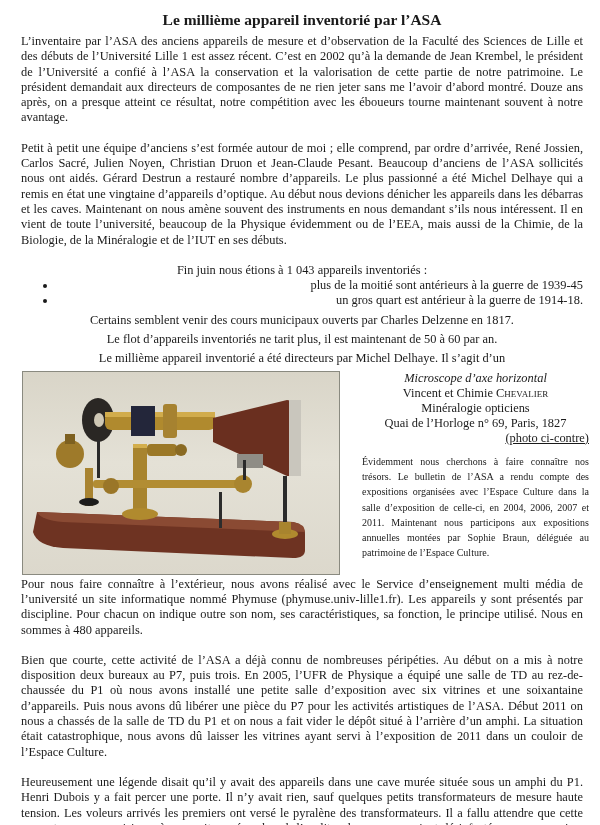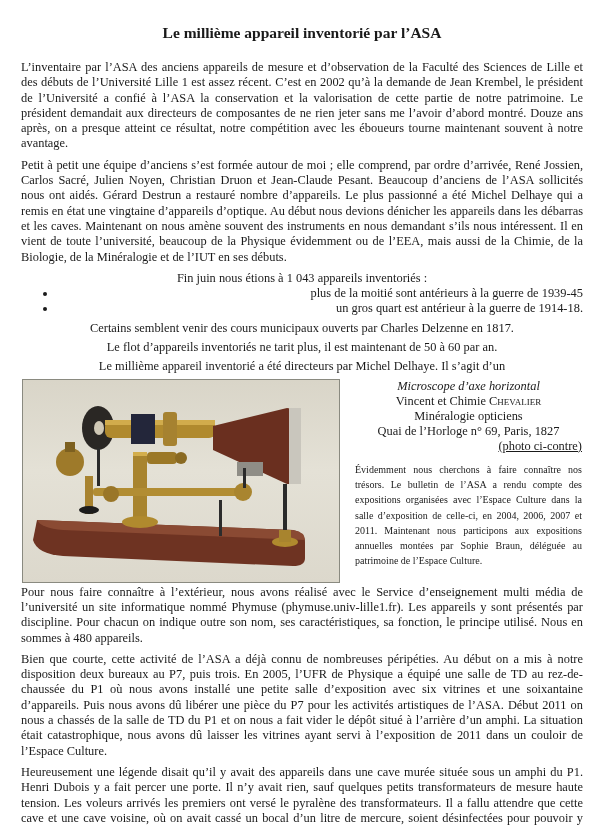--- a/index.html
+++ b/index.html
@@ -5,42 +5,42 @@
   html, body { margin: 0; padding: 0; background: #ffffff; }
   body {
     width: 600px; height: 825px; overflow: hidden; position: relative;
     font-family: "Liberation Serif", "DejaVu Serif", serif;
     color: #1a1a1a;
     font-size: 12.4px;
     line-height: 15.3px;
   }
   .page { position: absolute; left: 21px; top: 0; width: 562px; }
   h1 {
-    margin: 17px; padding-top: 6px;
+    margin: 4px; padding-top: 6px;
     font-size: 15.5px; line-height: 20px; font-weight: bold;
     text-align: center;
     font-family: "Liberation Serif", serif;
   }
   p { margin: 0; text-align: justify; }
-  .gap { margin-top: 6px; }
+  .gap { margin-top: 15px; }
   .gap-sm { margin-top: 4px; }
   ul { margin: 0; padding-left: 36px; }
   ul li { margin: 0; padding-left: 8px; list-style: disc; text-align: right; }
   .left-line { text-align: center; }
 
   .figure-row { position: relative; height: 206px; margin-top: 4px; }
   .photo {
     position: absolute; left: 1px; top: 0;
     width: 316px; height: 202px;
     border: 1px solid #8a8a80;
     background: linear-gradient(180deg, #d9d5c8 0%, #e4e1d6 45%, #dcd8cc 100%);
     overflow: hidden;
   }
   .photo svg { position: absolute; left: 0; top: 0; }
-  .side-col { position: absolute; left: 334px; top: 0; width: 227px; }
+  .side-col { position: absolute; left: 341px; top: 0; width: 227px; }
   .caption { text-align: center; line-height: 15px; }
   .caption .title { font-style: italic; }
   .caption .sc { font-variant: small-caps; }
   .caption .link { text-decoration: underline; text-align: right; }
   .side-text { margin-top: 8px; text-align: justify; font-size: 10px; line-height: 15.3px; }
 </style>
 </head>
 <body>
 
 <div class="page">

